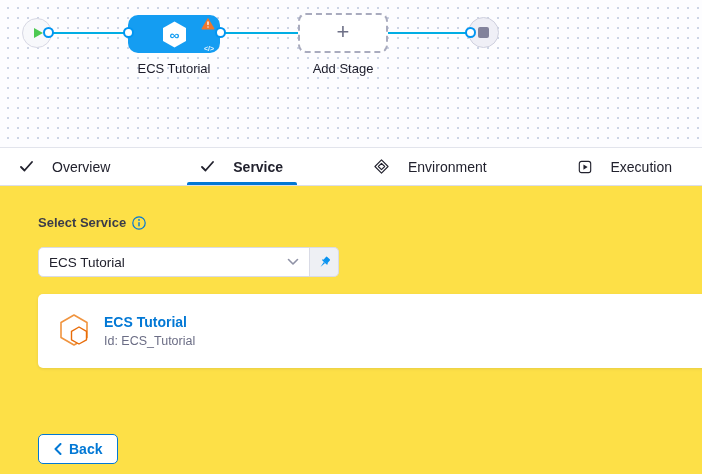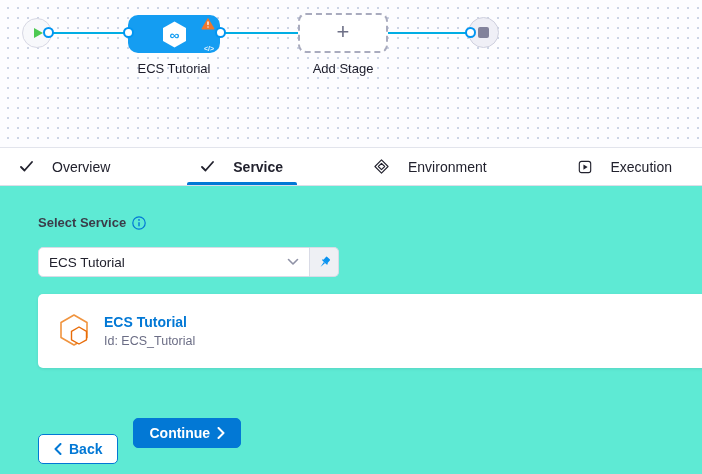--- a/index.html
+++ b/index.html
@@ -117,21 +117,21 @@
     content: "";
     position: absolute;
     left: -14px; right: -14px; bottom: 0;
     height: 3px;
     background: #0278d5;
     border-radius: 2px 2px 0 0;
   }
   .tab svg { display: block; }
 
   
-  .content { position: relative; height: 288px; background: #5eead4; overflow: hidden; }
+  .content { position: relative; height: 288px; background: #fde047; overflow: hidden; }
   .field-label {
     position: absolute; left: 38px; top: 29px;
     display: flex; align-items: center; gap: 6px;
     font-size: 13px; font-weight: 600; color: #3b3c49;
   }
   .select-row { position: absolute; left: 38px; top: 61px; display: flex; align-items: stretch; }
   .select-box {
     width: 272px; height: 30px;
     background: #ffffff;
     border: 1px solid #d9dbe6;
@@ -299,20 +299,14 @@
     </div>
   </div>
 
   <div class="footer-btns">
     <button class="btn btn-secondary">
       <svg width="8" height="12" viewBox="0 0 8 12">
         <polyline points="6.5,1 1.5,6 6.5,11" fill="none" stroke="#0278d5" stroke-width="2" stroke-linecap="round" stroke-linejoin="round"></polyline>
       </svg>
       <span>Back</span>
     </button>
-    <button class="btn btn-primary">
-      <span>Continue</span>
-      <svg width="8" height="12" viewBox="0 0 8 12">
-        <polyline points="1.5,1 6.5,6 1.5,11" fill="none" stroke="#ffffff" stroke-width="2" stroke-linecap="round" stroke-linejoin="round"></polyline>
-      </svg>
-    </button>
   </div>
 </div>
 
 </body></html>

